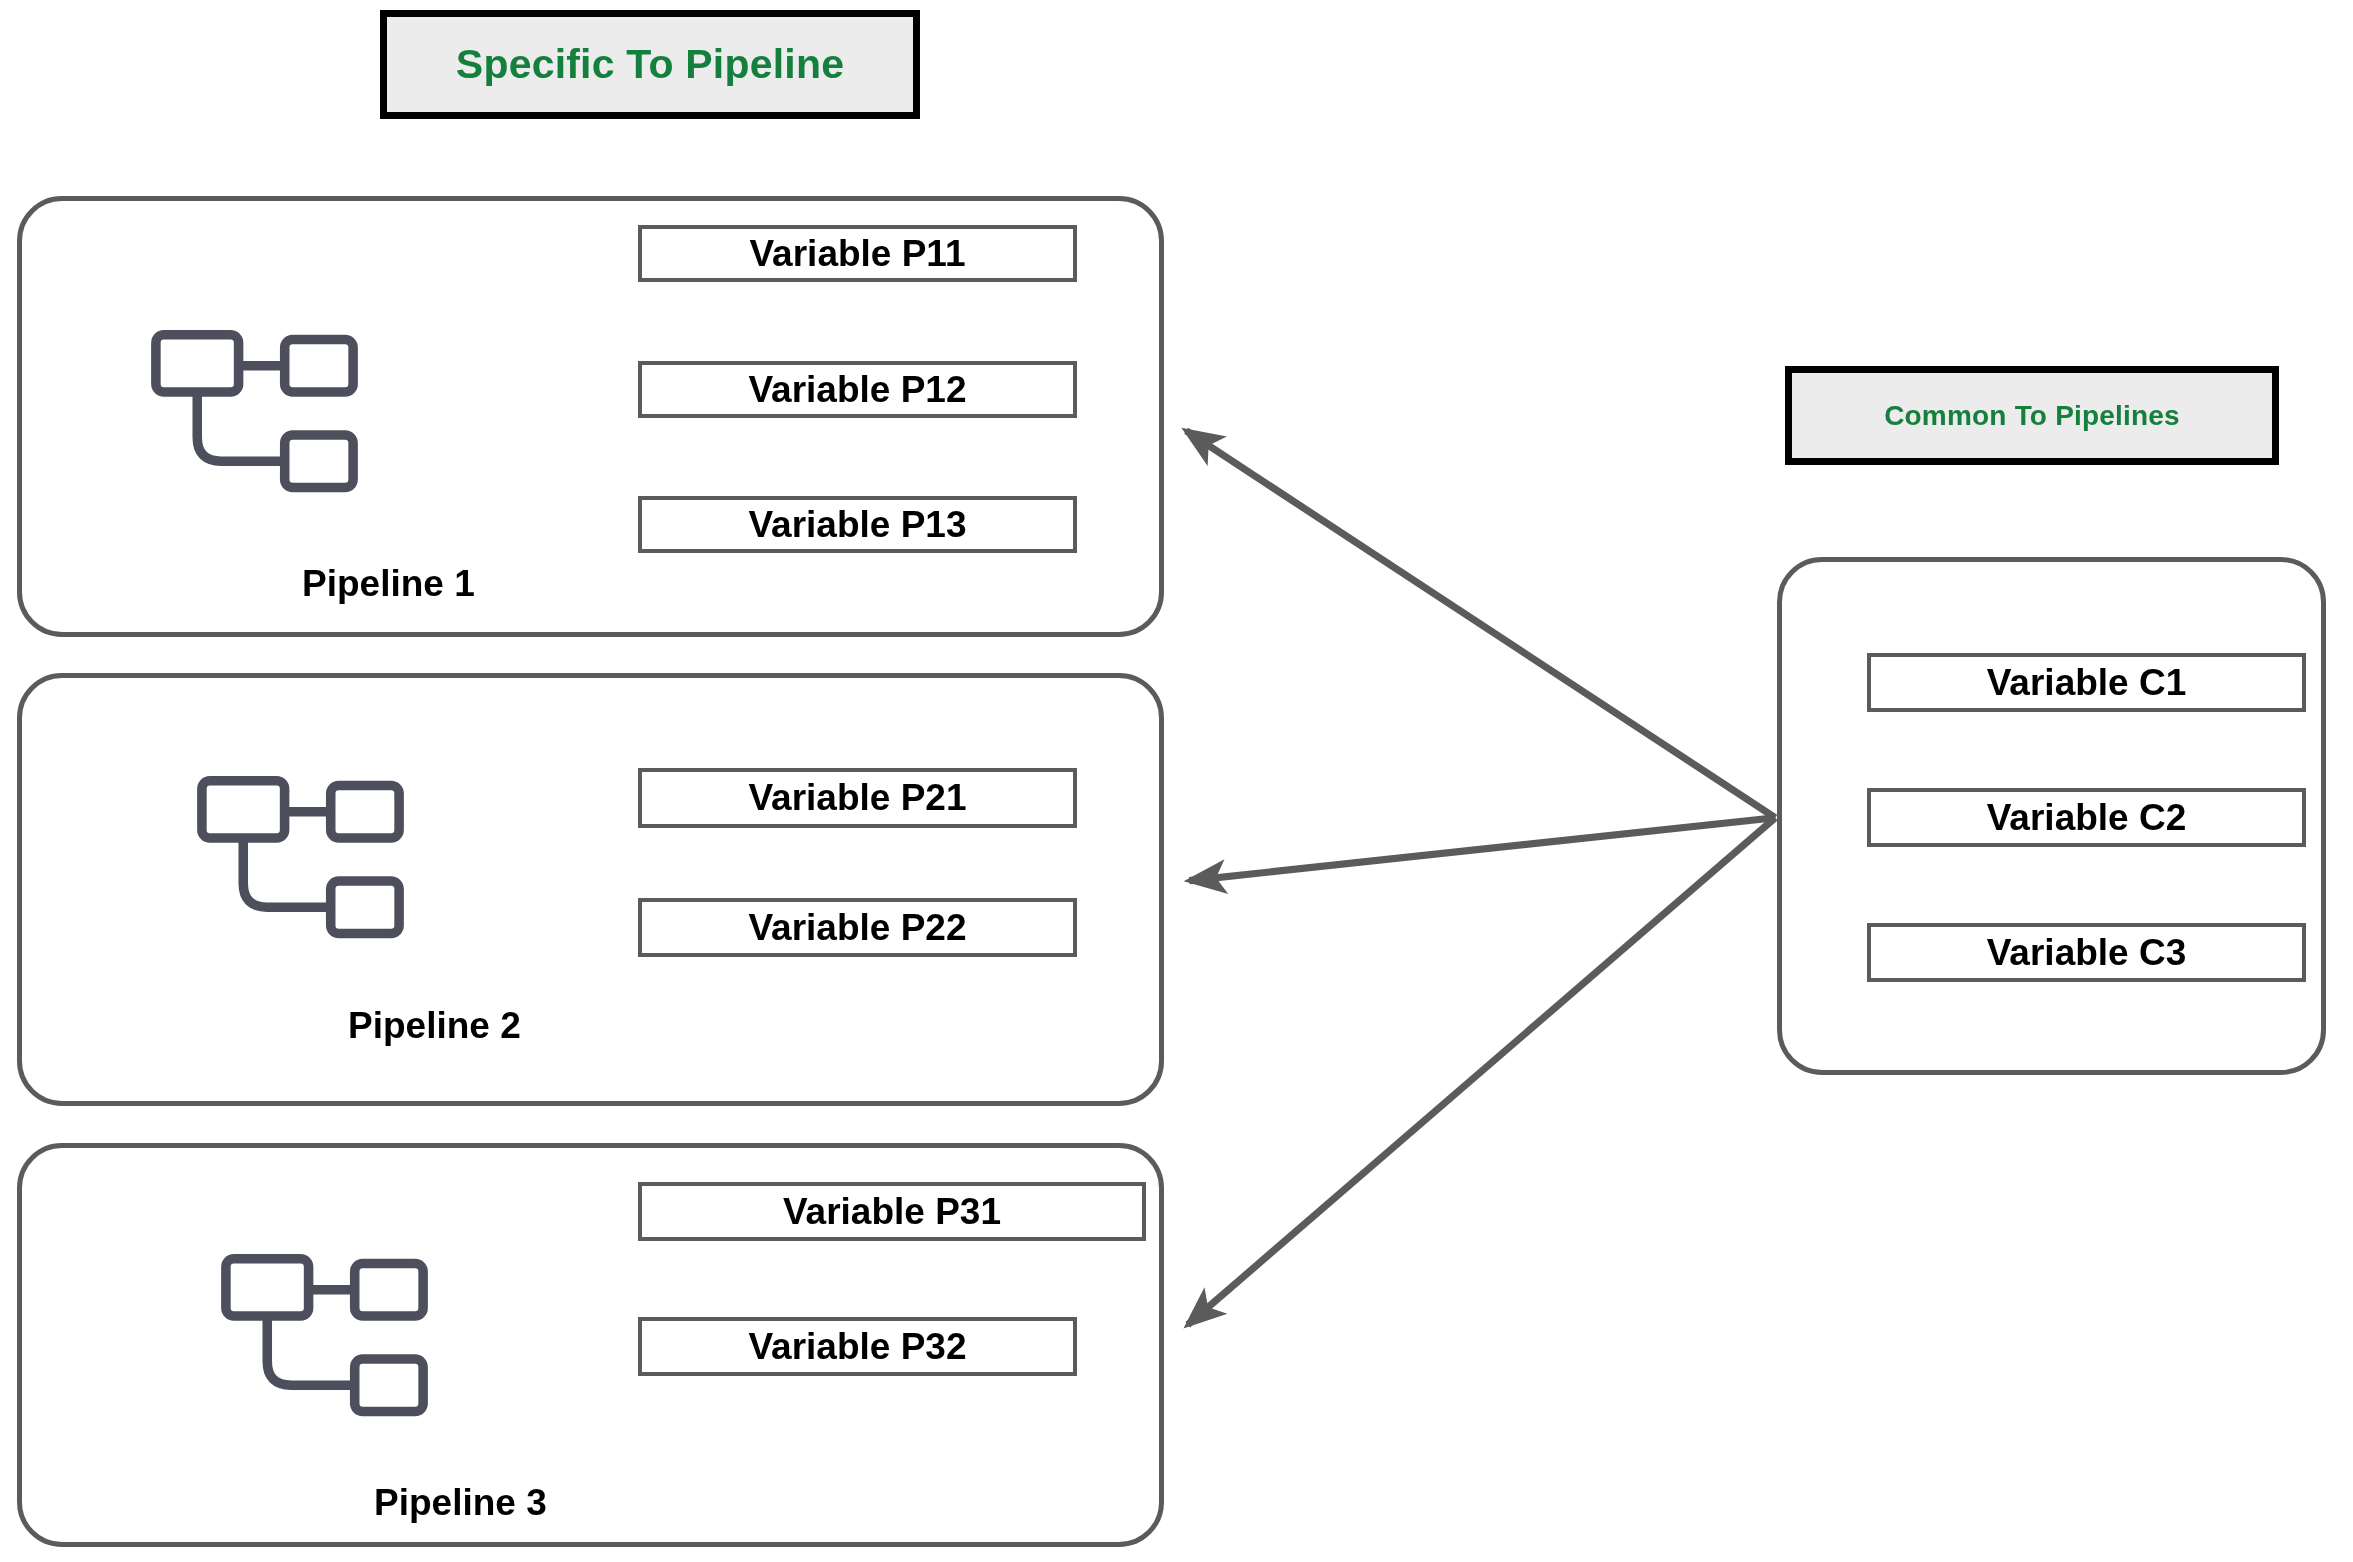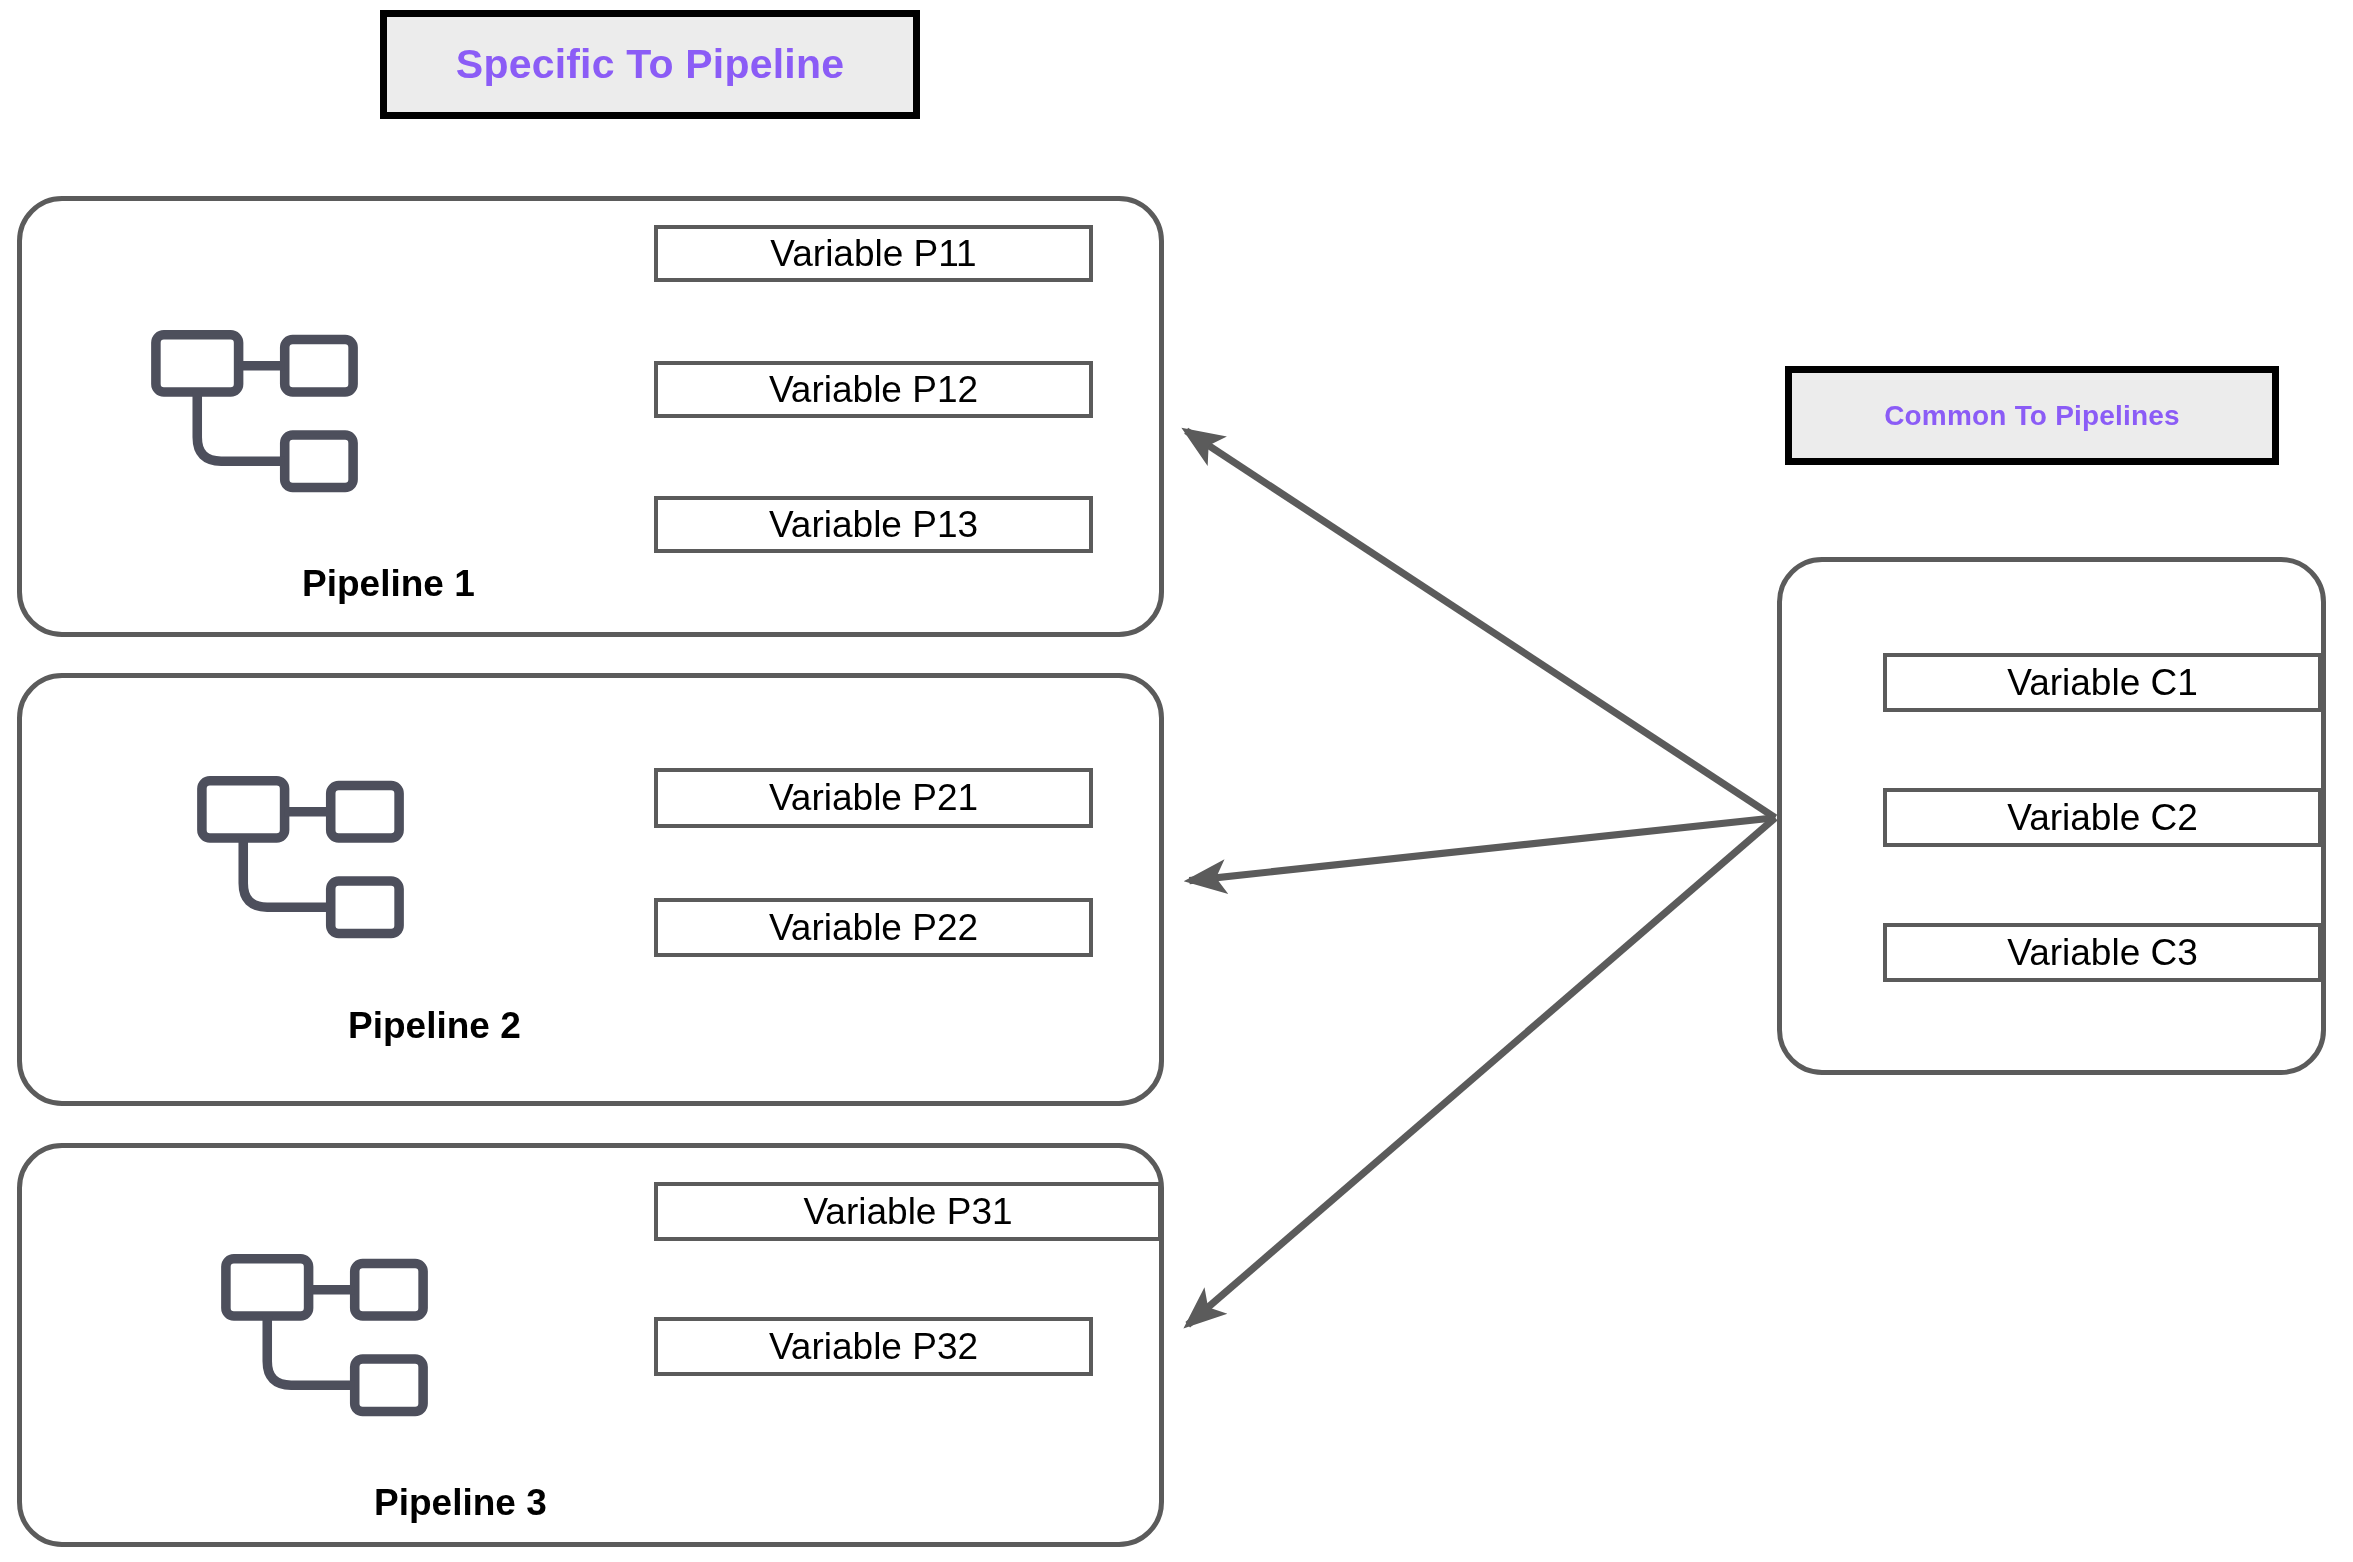--- a/index.html
+++ b/index.html
@@ -18,21 +18,21 @@
 
   
   .banner {
     position: absolute;
     background: #ececec;
     border: 7.2px solid #000000;
     box-sizing: border-box;
     display: flex;
     align-items: center;
     justify-content: center;
-    color: #8b5cf6;
+    color: #15803d;
     font-weight: bold;
     letter-spacing: 0.2px;
   }
   #banner-specific {
     left: 380px;
     top: 10.3px;
     width: 540px;
     height: 109px;
     font-size: 41px;
   }
@@ -72,24 +72,23 @@
   
   .var-box {
     position: absolute;
     border: 4.8px solid #5b5b5b;
     box-sizing: border-box;
     background: #ffffff;
     display: flex;
     align-items: center;
     justify-content: center;
     font-size: 37px;
-    font-weight: normal;
+    font-weight: bold;
     color: #000000;
     white-space: nowrap;
-    margin-left: 16px;
   }
 
   
   #var-p11 { left: 638px; top: 225px; width: 439px; height: 57px; }
   #var-p12 { left: 638px; top: 361px; width: 439px; height: 57px; }
   #var-p13 { left: 638px; top: 496px; width: 439px; height: 57px; }
   
   #var-p21 { left: 638px; top: 768px; width: 439px; height: 60px; }
   #var-p22 { left: 638px; top: 898px; width: 439px; height: 59px; }
   

